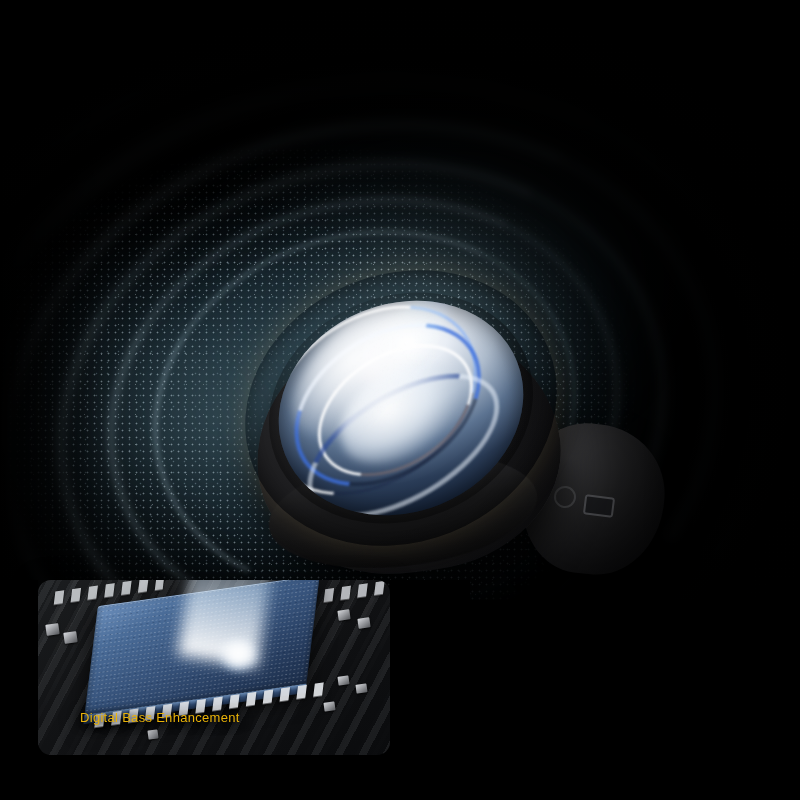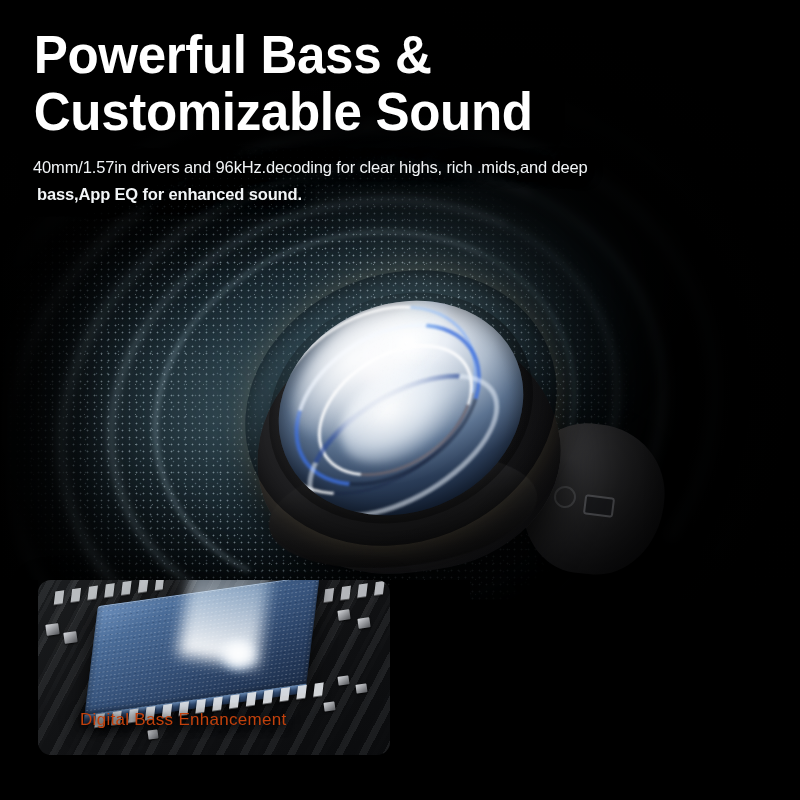--- a/index.html
+++ b/index.html
@@ -418,22 +418,22 @@
     position:absolute; left:26px; top:-6px; width:232px; height:168px;
     border-radius:50%;
     background:radial-gradient(ellipse at 50% 50%, rgba(150,195,240,.22) 0%, rgba(70,120,180,.10) 48%, rgba(0,0,0,0) 76%);
     filter:blur(10px);
     mix-blend-mode:screen;
   }
 
   
   .cap {
     position:absolute; z-index:12;
-    color:#c2410c;
-    font-size:17px;
+    color:#eab308;
+    font-size:13px;
     font-weight:400;
     letter-spacing:.3px;
     white-space:nowrap;
     text-shadow:0 1px 6px rgba(0,0,0,.95), 0 0 14px rgba(0,0,0,.85);
   }
   .cap-left  { left:42px; top:130px; }
   .cap-right {
     left:16px; top:126px;
     color:#cfd9e4; font-size:16px; letter-spacing:0;
     text-shadow:0 1px 5px rgba(0,0,0,.9);
@@ -487,30 +487,20 @@
         <div class="dome-band db4"></div>
         <div class="dome-band db5"></div>
         <div class="dome-rainbow"></div>
         <div class="dome-gloss"></div>
       </div>
     </div>
 
     <div class="vignette"></div>
   </div>
 
-  <div class="copy">
-    <h1 class="headline">
-      <span class="l1">Powerful Bass &amp;</span>
-      <span class="l2">Customizable Sound</span>
-    </h1>
-    <div class="sub">
-      <span class="line1">40mm/1.57in drivers and 96kHz.decoding for clear highs, rich .mids,and deep</span>
-      <span class="line2">bass,App EQ for enhanced sound.</span>
-    </div>
-  </div>
 
   <div class="panels">
 
     <div class="panel panel-left">
       <div class="pcb">
         <div class="pcb-ribs"></div>
         <div class="pcb-ribs2"></div>
 
         <div class="smd" style="left:8px;  top:44px; width:13px; height:11px; transform:rotate(-8deg);"></div>
         <div class="smd" style="left:26px; top:52px; width:13px; height:11px; transform:rotate(-8deg);"></div>

